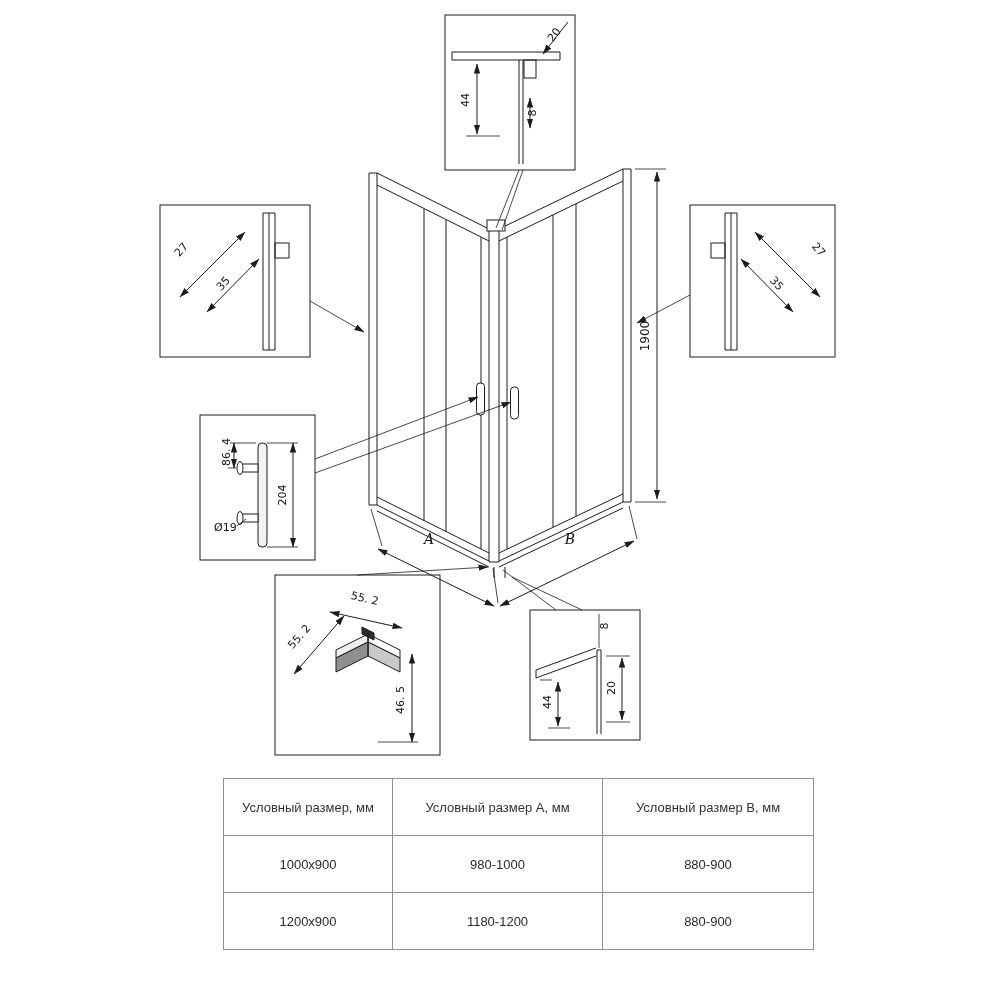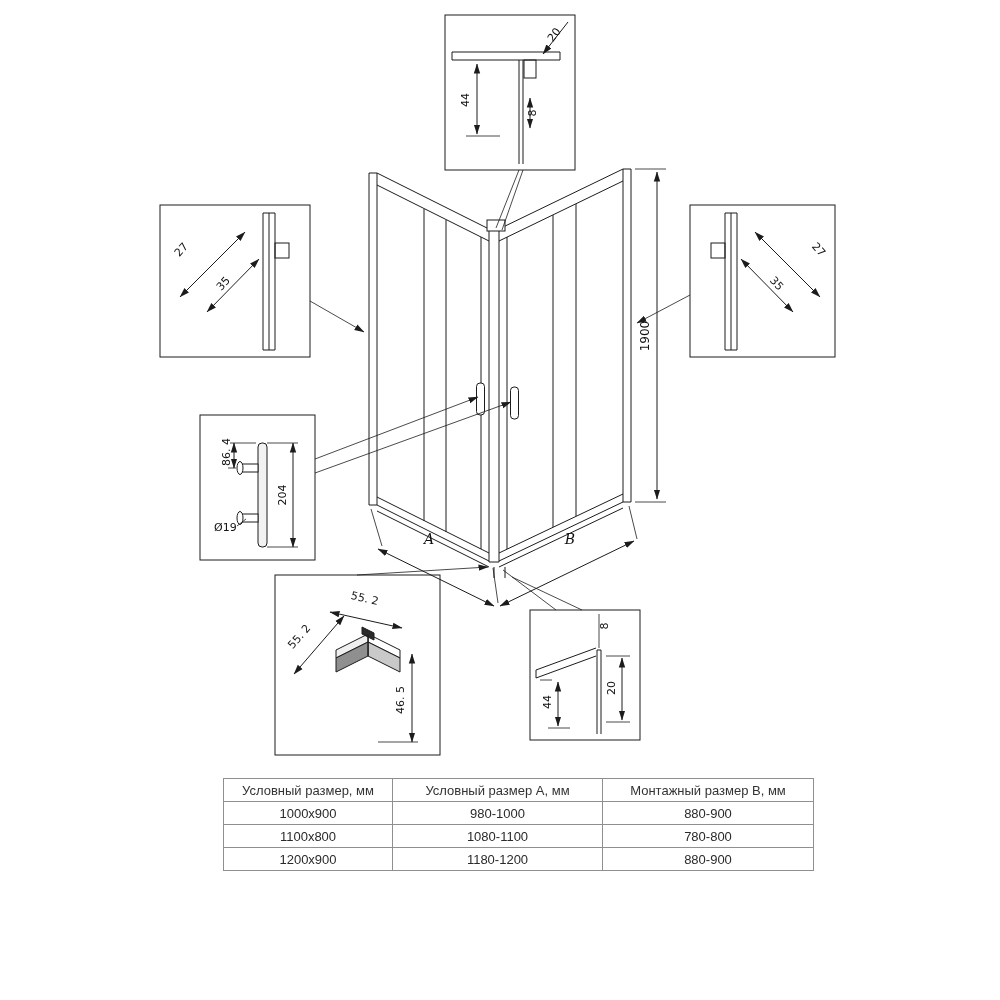--- a/index.html
+++ b/index.html
@@ -14,21 +14,21 @@
   #tech .fw{fill:#ffffff;}
   #tech text{stroke:none;fill:#111;font:11px "DejaVu Sans",sans-serif;text-anchor:middle;}
   #tech text.lg{font-size:12px;}
   #tech text.ab{font:italic 14px "DejaVu Serif",serif;}
   #tech text.start{text-anchor:start;}
   #tech marker path{fill:#1c1c1c;stroke:none;}
   
   .spec-table{position:absolute;left:223px;top:778px;width:563px;border-collapse:collapse;
         table-layout:fixed;font-size:13px;color:#2a2a2a;}
   .spec-table th,.spec-table td{border:1px solid #8f8f8f;text-align:center;vertical-align:middle;
-        font-weight:400;height:22px;padding:0 4px;white-space:nowrap;overflow:hidden;}
+        font-weight:400;height:22px;padding:17px 4px;white-space:nowrap;overflow:hidden;}
   .spec-table th{color:#333;}
 </style>
 </head>
 <body>
 
 <div id="page">
 
 <svg id="tech" width="1000" height="775" viewBox="0 0 1000 775">
   <defs>
     <marker id="arr" viewBox="0 0 10 10" refX="9.5" refY="5" markerWidth="10" markerHeight="10" orient="auto-start-reverse" markerUnits="userSpaceOnUse">
@@ -207,35 +207,30 @@
     <line x1="556" y1="610" x2="503" y2="570" class="thin"></line>
     <line x1="582" y1="610" x2="512" y2="577" class="thin"></line>
   </g>
 </svg>
 
 <table class="spec-table">
   <thead>
     <tr>
       <th style="width:160px">Условный размер, мм</th>
       <th style="width:201px">Условный размер А, мм</th>
-      <th style="width:202px">Монтажный размер В, мм</th>
+      <th style="width:202px">Условный размер В, мм</th>
     </tr>
   </thead>
   <tbody>
     <tr>
       <td>1000x900</td>
       <td>980-1000</td>
       <td>880-900</td>
     </tr>
     <tr>
-      <td>1100x800</td>
-      <td>1080-1100</td>
-      <td>780-800</td>
-    </tr>
-    <tr>
       <td>1200x900</td>
       <td>1180-1200</td>
       <td>880-900</td>
     </tr>
   </tbody>
 </table>
 
 </div>
 
 </body></html>

